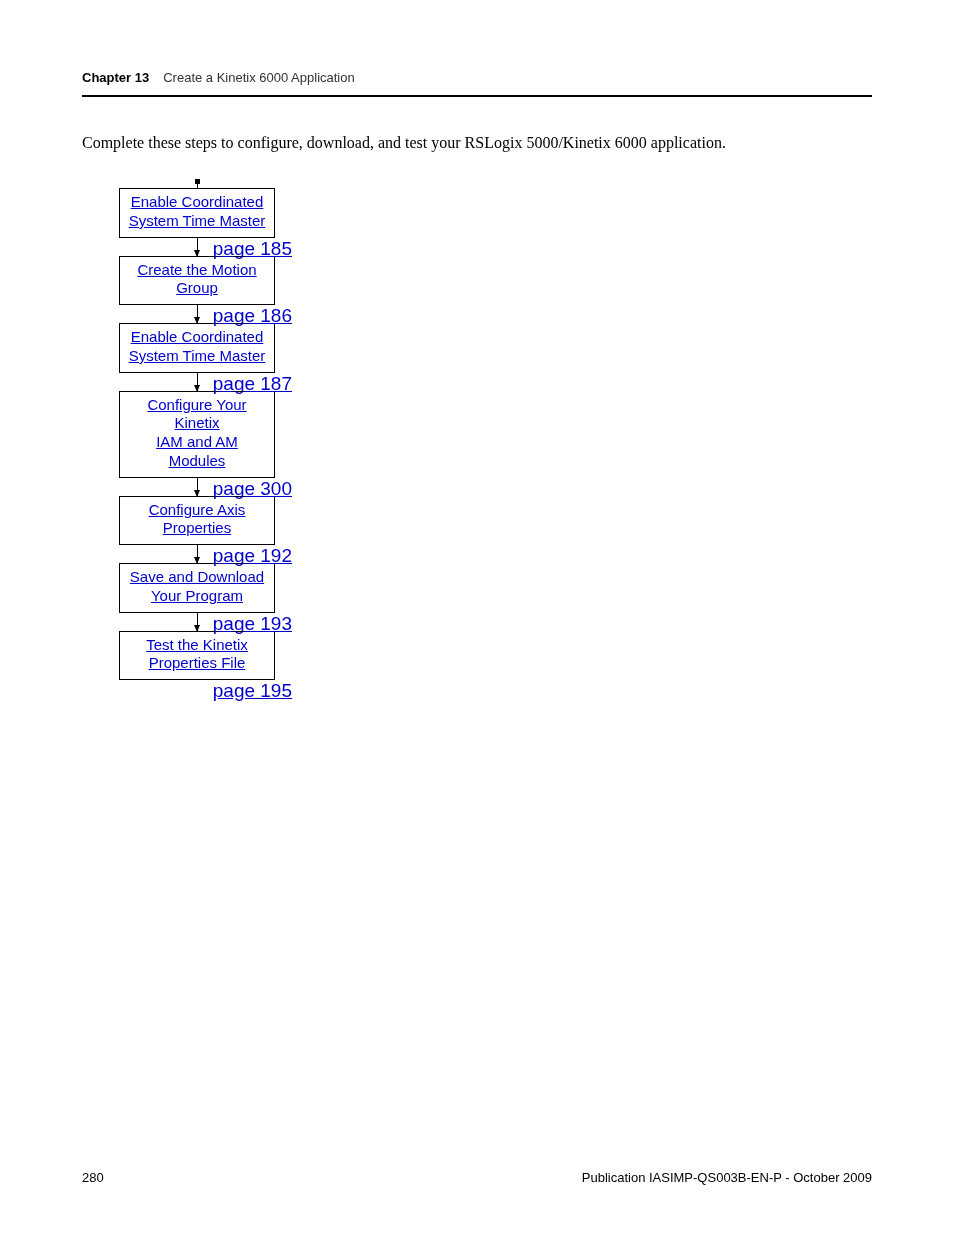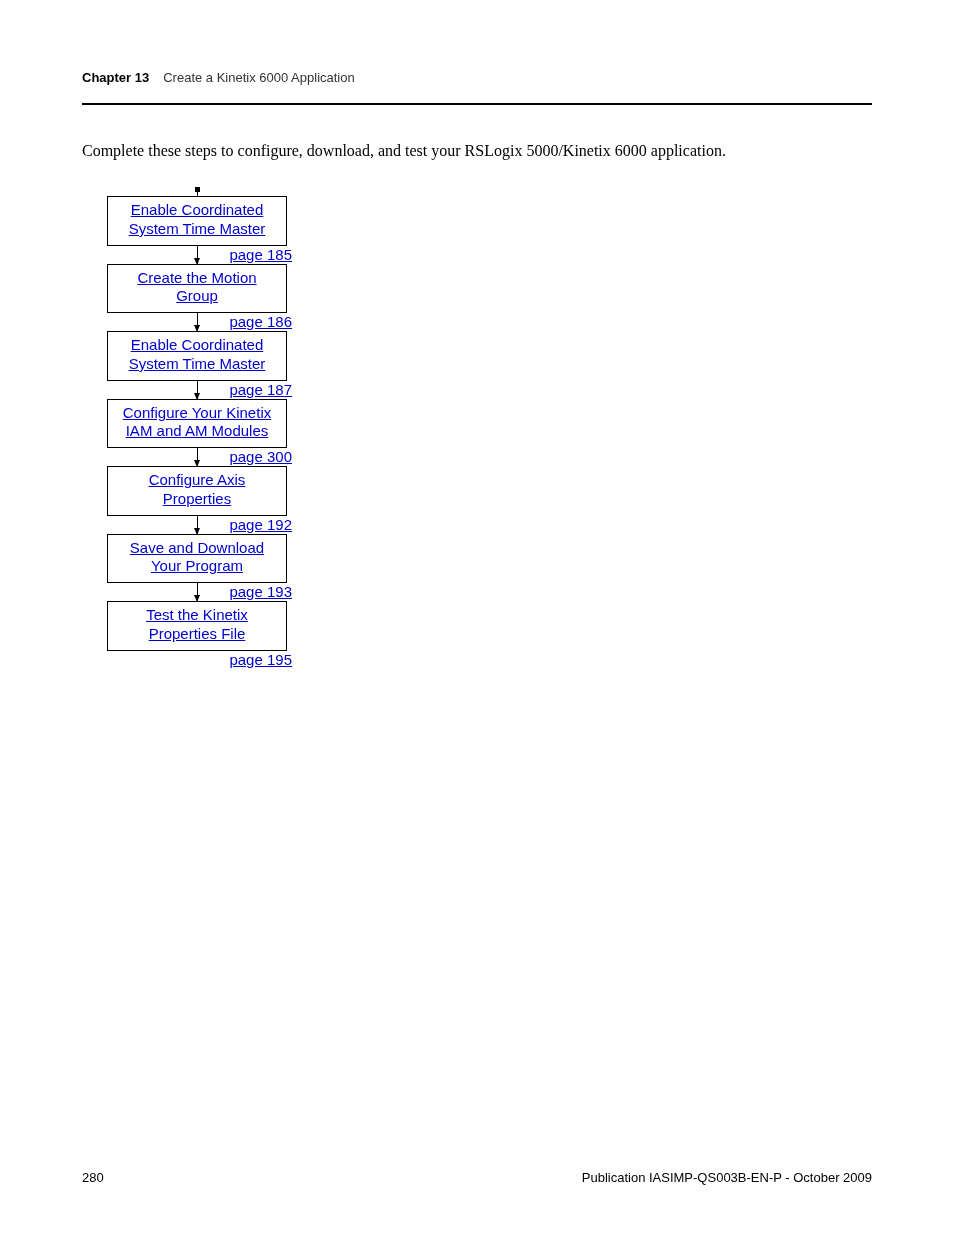--- a/index.html
+++ b/index.html
@@ -13,21 +13,21 @@
   .page {
     padding: 70px 82px 50px 82px;
     height: 100%;
     position: relative;
   }
   .header-row {
     display: flex;
     align-items: baseline;
     gap: 14px;
     font-size: 13px;
-    padding-bottom: 18px;
+    padding-bottom: 10px;
     border-bottom: 2px solid #000;
     margin-bottom: 34px;
   }
   .chapter-label { font-weight: bold; }
   .chapter-title { color: #333; font-weight: normal; }
   .section-title {
     font-family: "Arial Narrow", Arial, sans-serif;
     font-stretch: condensed;
     font-weight: bold;
     font-size: 29px;
@@ -38,21 +38,21 @@
     font-size: 16px;
     line-height: 1.45;
     margin-bottom: 28px;
   }
   .flow {
     margin-left: 20px;
   }
   .flow-step { width: 190px; }
   .flow-box {
     border: 1px solid #000;
-    width: 180px;
+    width: 156px;
     margin: 0 auto;
     padding: 4px 6px 6px 6px;
     text-align: center;
   }
   .flow-link {
     color: #0000cc;
     text-decoration: underline;
     font-family: "Arial Narrow", Arial, sans-serif;
     font-stretch: condensed;
     font-size: 15px;
@@ -66,21 +66,21 @@
     width: 190px;
   }
   .page-ref {
     position: absolute;
     right: 0;
     top: 0;
     color: #0000cc;
     text-decoration: underline;
     font-family: "Arial Narrow", Arial, sans-serif;
     font-stretch: condensed;
-    font-size: 15px;
+    font-size: 19px;
   }
   .connector {
     position: absolute;
     left: 50%;
     top: 0;
     width: 1px;
     height: 18px;
     background: #000;
   }
   .connector.with-arrow::after {

